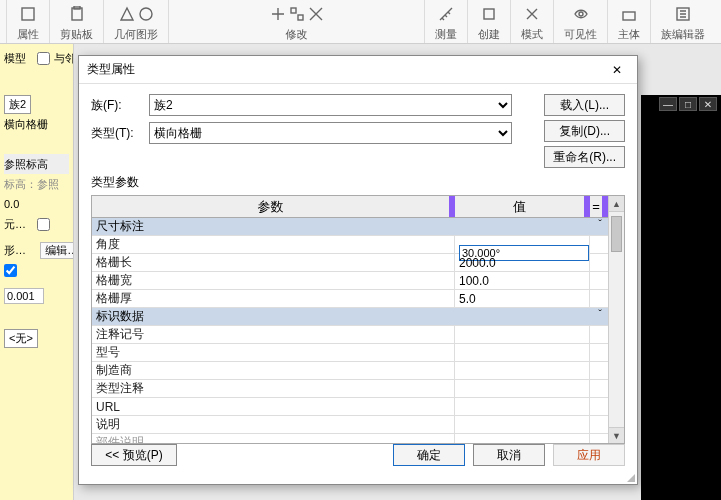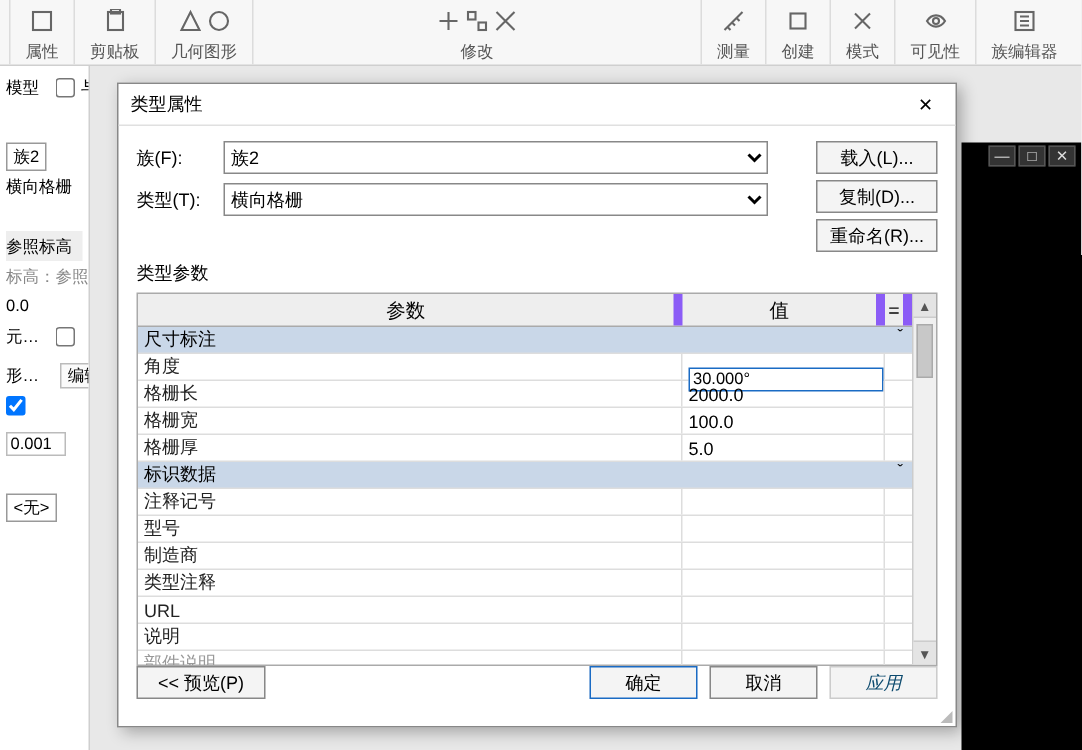--- a/index.html
+++ b/index.html
@@ -4,21 +4,21 @@
 <style>
 html,body{margin:0;padding:0;font:12px "Microsoft YaHei","Segoe UI",Arial,sans-serif;background:#f0f0f0;color:#000;}
 *{box-sizing:border-box;}
 .app{position:relative;width:721px;height:500px;overflow:hidden;background:#e8e8e8;}
 
 .ribbon{position:absolute;top:0;left:0;right:0;height:44px;background:#f7f7f7;border-bottom:1px solid #cfcfcf;display:flex;align-items:flex-end;padding:0 6px;font-size:11px;color:#444;overflow:hidden;}
 .ribbon .grp{border-left:1px solid #dcdcdc;padding:0 10px;height:100%;display:flex;flex-direction:column;justify-content:flex-end;align-items:center;}
 .ribbon .grp .icons{flex:1;display:flex;align-items:center;gap:3px;}
 .ribbon .grp .lbl{font-size:11px;color:#555;padding-bottom:1px;}
 .ribbon svg{width:16px;height:16px;stroke:#666;fill:none;stroke-width:1.4;}
-.left-panel{position:absolute;top:44px;left:0;width:60px;height:calc(100% - 44px);background:#ffffff;border-right:1px solid #cfcfcf;font-size:11px;padding:4px;overflow:hidden;}
+.left-panel{position:absolute;top:44px;left:0;width:74px;height:calc(100% - 44px);background:#fef9c3;border-right:1px solid #cfcfcf;font-size:11px;padding:4px;overflow:hidden;}
 .left-panel .row{display:flex;align-items:center;height:20px;gap:4px;white-space:nowrap;}
 .left-panel input[type=text]{width:40px;height:16px;font-size:11px;border:1px solid #bbb;}
 .left-panel input[type=checkbox]{margin:0;}
 .left-panel .sel{border:1px solid #999;padding:1px 4px;background:#fff;}
 .dark-view{position:absolute;top:95px;right:0;width:80px;bottom:0;background:#000;}
 .dark-view .winctrl{position:absolute;top:2px;right:4px;display:flex;gap:2px;}
 .dark-view .winctrl span{width:18px;height:14px;background:#333;color:#ddd;font-size:10px;display:flex;align-items:center;justify-content:center;border:1px solid #555;}
 
 .modal{position:absolute;left:78px;top:55px;width:560px;height:430px;background:#fff;border:1px solid #888;box-shadow:3px 3px 10px rgba(0,0,0,.3);display:flex;flex-direction:column;}
 .modal .titlebar{height:28px;display:flex;align-items:center;justify-content:space-between;padding:0 8px;border-bottom:1px solid #e0e0e0;font-size:12px;}
@@ -49,21 +49,21 @@
 .grid .row .pcell.gray{color:#999;}
 .vscroll{width:16px;background:#f0f0f0;border-left:1px solid #ccc;position:relative;}
 .vscroll .thumb{position:absolute;left:2px;right:2px;top:20px;height:36px;background:#c8c8c8;border:1px solid #aaa;}
 .vscroll .arr{position:absolute;left:0;right:0;height:16px;background:#e4e4e4;display:flex;align-items:center;justify-content:center;font-size:9px;color:#555;cursor:pointer;}
 .vscroll .arr.up{top:0;border-bottom:1px solid #ccc;}
 .vscroll .arr.dn{bottom:0;border-top:1px solid #ccc;}
 .footer{height:40px;display:flex;align-items:flex-start;padding:0 12px;gap:8px;}
 .footer .spacer{flex:1;}
 .footer .prev{min-width:86px;}
 .footer .ok{border:1px solid #1a6bc4;}
-.footer button:disabled{color:#0c4a6e;cursor:default;background:#f4f4f4;border-color:#ccc;font-style:italic;}
+.footer button:disabled{color:#c2410c;cursor:default;background:#f4f4f4;border-color:#ccc;}
 .resize-grip{position:absolute;right:2px;bottom:2px;width:12px;height:12px;cursor:nwse-resize;}
 .resize-grip::before{content:"";position:absolute;right:0;bottom:0;border-right:8px solid #bbb;border-top:8px solid transparent;}
 </style>
 </head>
 <body>
 
 <div class="app">
 
   <div class="ribbon">
     <div class="grp">
@@ -134,20 +134,28 @@
         <div class="lbl">模式</div>
       </div>
     <div class="grp">
         <div class="icons">
           <svg>
             <path d="M2 8c3-5 9-5 12 0-3 5-9 5-12 0z"></path>
             <circle cx="8" cy="8" r="2"></circle>
           </svg>
         </div>
         <div class="lbl">可见性</div>
+      </div>
+    <div class="grp">
+        <div class="icons">
+          <svg>
+            <rect x="2" y="6" width="12" height="8"></rect>
+          </svg>
+        </div>
+        <div class="lbl">主体</div>
       </div>
     <div class="grp">
         <div class="icons">
           <svg>
             <rect x="2" y="2" width="12" height="12"></rect>
             <path d="M5 5h6M5 8h6M5 11h6"></path>
           </svg>
         </div>
         <div class="lbl">族编辑器</div>
       </div>

